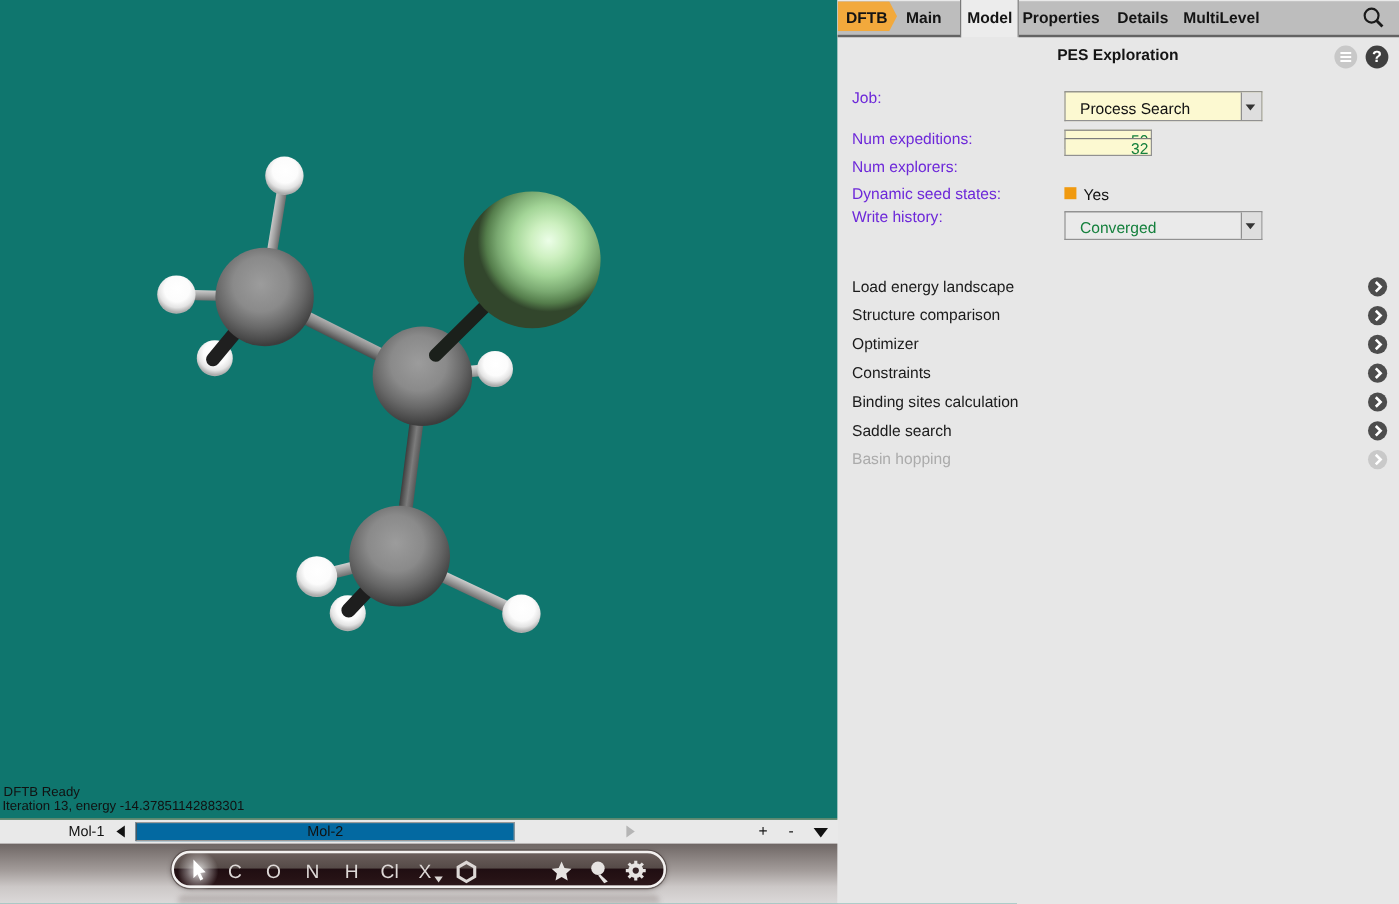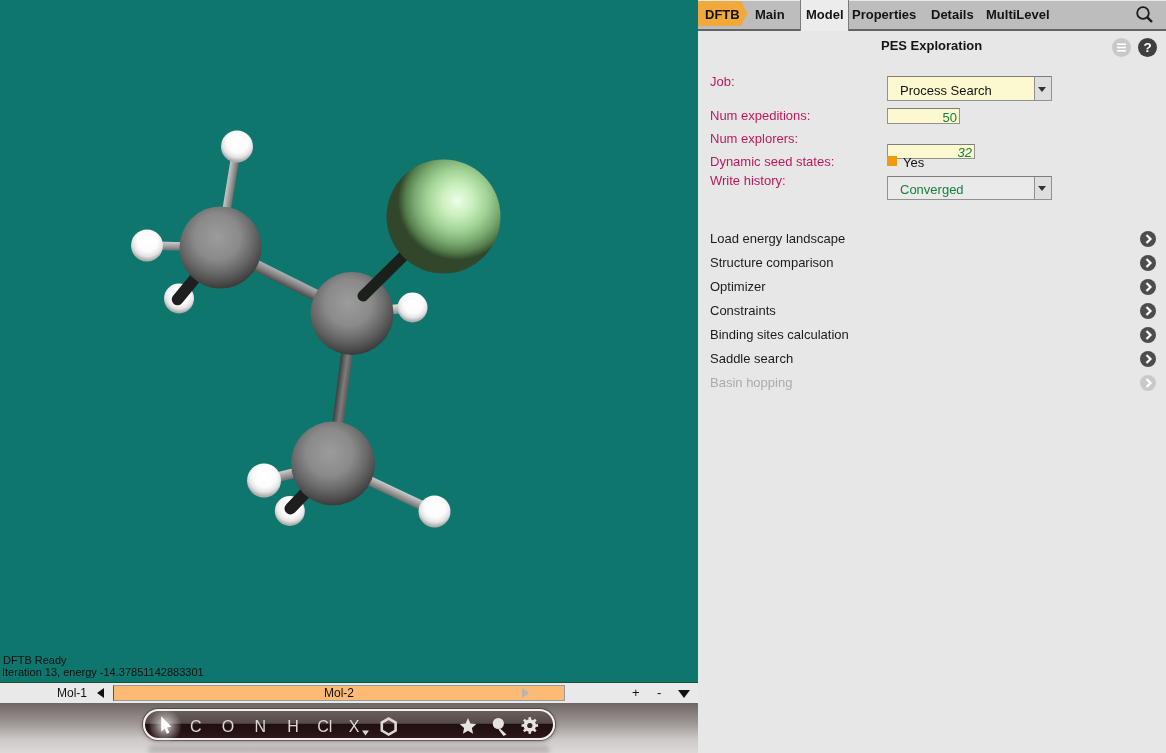--- a/index.html
+++ b/index.html
@@ -2,34 +2,34 @@
 <html><head>
 <meta charset="utf-8">
 <style>
 html,body{margin:0;padding:0;}
 body{width:1166px;height:753px;position:relative;overflow:hidden;font-family:"Liberation Sans",sans-serif;background:#f0f0f0;}
 #viewport{position:absolute;left:0;top:0;width:698px;height:682px;background:#0f766e;}
 #status1{position:absolute;left:3px;top:654px;font-size:11px;color:#111;}
 #status2{position:absolute;left:2px;top:666px;font-size:11px;color:#111;}
 #molstrip{position:absolute;left:0;top:682px;width:698px;height:21px;background:#e9e9e9;border-top:1px solid #14532d;box-sizing:border-box;}
 .mstxt{position:absolute;font-size:12px;color:#111;}
-#mol2box{position:absolute;left:113px;top:2px;width:452px;height:16px;background:#fdba74;border:1px solid #9a9a9a;border-left-color:#555;box-sizing:border-box;text-align:center;font-size:12px;color:#111;line-height:15px;}
+#mol2box{position:absolute;left:113px;top:2px;width:316px;height:16px;background:#0369a1;border:1px solid #9a9a9a;border-left-color:#555;box-sizing:border-box;text-align:center;font-size:12px;color:#111;line-height:15px;}
 .tri{position:absolute;width:0;height:0;}
 #bottombar{position:absolute;left:0;top:703px;width:698px;height:50px;background:linear-gradient(180deg,#6e6664 0%,#a39c9a 45%,#ccc8c7 72%,#dcd9d9 100%);}
 #pill{position:absolute;left:143px;top:6px;width:412px;height:31px;border-radius:17px;border:2px solid #f3f1f0;background:linear-gradient(180deg,#6a5e5b 0%,#564b48 45%,#200e12 50%,#261215 78%,#2d181b 100%);box-shadow:0 0 0 1px rgba(60,50,48,.55),0 1px 4px rgba(40,30,28,.5);box-sizing:border-box;}
 #pillrefl{position:absolute;left:148px;top:43px;width:402px;height:10px;border-radius:8px;background:linear-gradient(180deg,rgba(110,98,95,.38),rgba(150,140,138,.10));filter:blur(2px);}
 #rightpanel{position:absolute;left:698px;top:0;width:468px;height:753px;background:#e7e7e7;}
 #tabstrip{position:absolute;left:0;top:0;width:468px;height:31px;background:#e9e9e9;}
 .grayblk{position:absolute;top:1px;height:30px;background:#bdbdbd;border-bottom:2px solid #636363;box-sizing:border-box;}
 #orangetab{position:absolute;left:0;top:1px;width:50px;height:25px;background:#f2a93c;clip-path:polygon(0 0,43px 0,49.5px 50%,43px 100%,0 100%);}
 #modeltab{position:absolute;left:102px;top:0px;width:49px;height:31px;background:#ececec;border-left:1px solid #7a7a7a;border-right:1px solid #7a7a7a;box-sizing:border-box;}
 .tabtxt{position:absolute;top:7px;font-size:13px;font-weight:bold;color:#141414;}
 #pestitle{position:absolute;left:183px;top:38px;font-size:13px;font-weight:bold;color:#141414;}
 .cbtn{position:absolute;width:19px;height:19px;border-radius:50%;}
-.lbl{position:absolute;font-size:13px;color:#be185d;}
+.lbl{position:absolute;font-size:13px;color:#6d28d9;}
 .field{position:absolute;left:189px;background:#fcf9d1;border:1px solid #919191;border-top-color:#7d7d7d;box-sizing:border-box;}
 .ddbtn{position:absolute;right:0;top:0;bottom:0;width:16px;background:#dedede;border-left:1px solid #8f8f8f;}
 .ddbtn:after{content:"";position:absolute;left:3px;top:50%;margin-top:-2px;border:4.5px solid transparent;border-top:5px solid #333;border-bottom:none;}
 .num{font-size:13px;color:#15803d;text-align:right;padding-right:2px;padding-left:37px;}
 .ditem{position:absolute;left:12px;font-size:13px;color:#1b1b1b;}
 .dcirc{position:absolute;left:442px;width:16px;height:16px;border-radius:50%;background:#4d4d4d;}
 .dcirc svg{position:absolute;left:0;top:0;}
 </style>
 </head>
 <body>
@@ -205,21 +205,21 @@
       </svg></div>
 
 <div class="lbl" style="left:12px;top:74px;">Job:</div>
 <div class="field" style="top:76px;width:165px;height:25px;">
   <div style="position:absolute;left:12px;top:6px;font-size:13px;color:#111;">Process Search</div>
   <div class="ddbtn"></div>
 </div>
 <div class="lbl" style="left:12px;top:108px;">Num expeditions:</div>
 <div class="field num" style="top:108px;width:73px;height:16px;line-height:17px;">50</div>
 <div class="lbl" style="left:12px;top:131px;">Num explorers:</div>
-<div class="field num" style="top:144px;width:88px;height:15px;line-height:16px;font-style:italic;">32</div>
+<div class="field num" style="top:115px;width:73px;height:15px;line-height:16px;">32</div>
 <div class="lbl" style="left:12px;top:153.5px;">Dynamic seed states:</div>
 <div style="position:absolute;left:189px;top:156px;width:10px;height:10px;background:#f09a10;"></div>
 <div style="position:absolute;left:205px;top:154.5px;font-size:13px;color:#111;">Yes</div>
 <div class="lbl" style="left:12px;top:172.5px;">Write history:</div>
 <div class="field" style="top:176px;width:165px;height:24px;background:#eaeaea;">
   <div style="position:absolute;left:12px;top:5px;font-size:13px;color:#15803d;">Converged</div>
   <div class="ddbtn"></div>
 </div>
 
 <div class="ditem" style="top:230.5px;">Load energy landscape</div>

